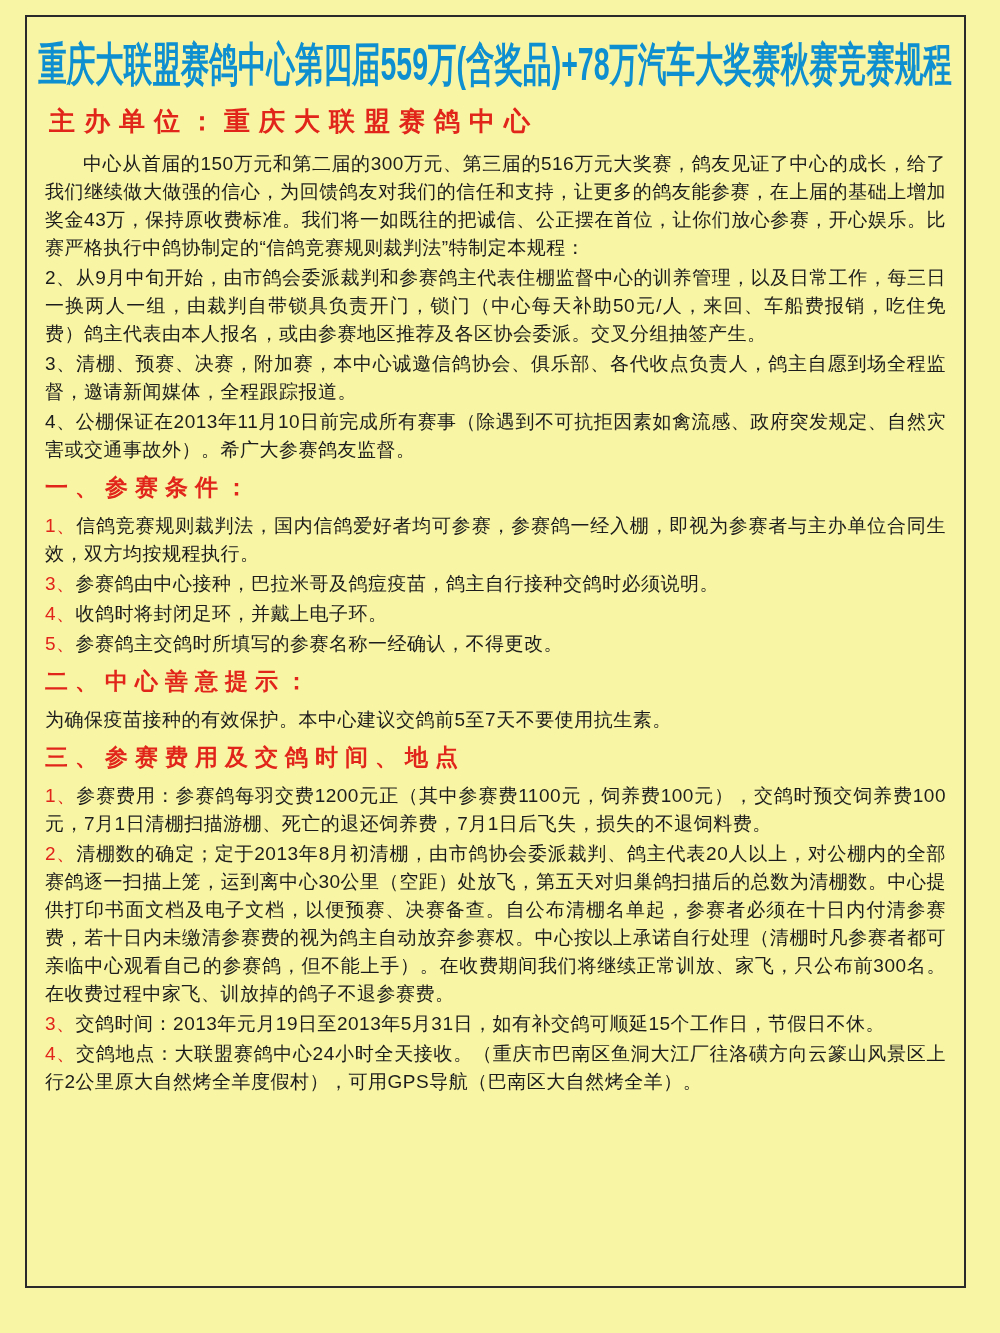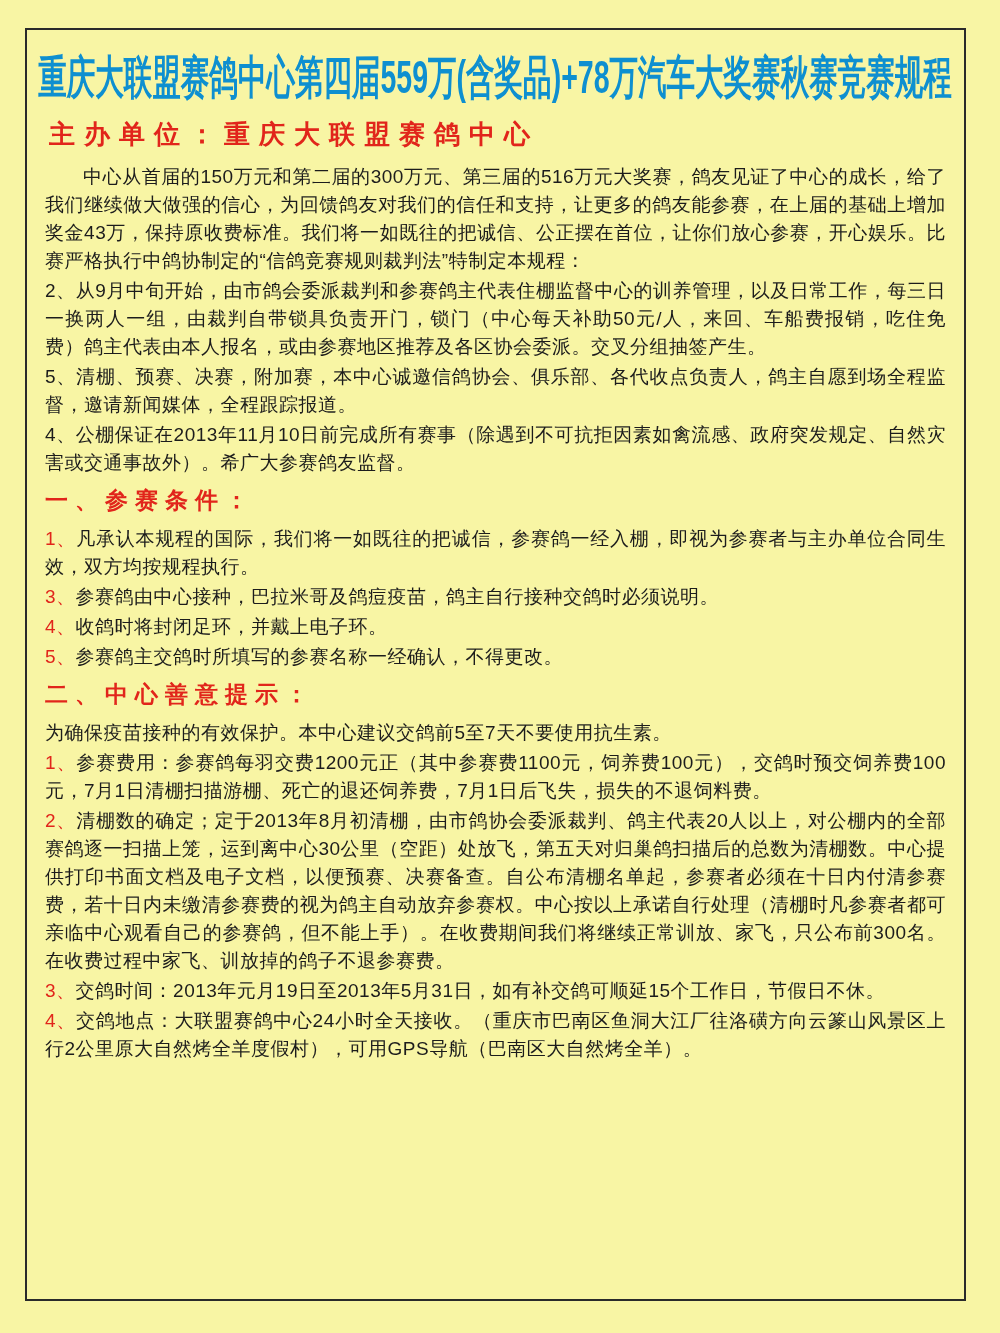--- a/index.html
+++ b/index.html
@@ -12,21 +12,21 @@
   * { box-sizing: border-box; }
   html, body {
     margin: 0; padding: 0;
     width: 1000px; height: 1333px;
     background: var(--background);
     font-family: "Liberation Sans", sans-serif;
     color: var(--text-color);
   }
   .frame {
     position: absolute;
-    left: 25px; top: 28px;
+    left: 25px; top: 15px;
     width: 941px; height: 1273px;
     border: 2px solid var(--border-color);
     overflow: hidden;
     padding: 0 16px 0 14px;
   }
   .doc-title {
     position: relative;
     left: 50%;
     width: max-content;
     margin-top: 22px;
@@ -75,34 +75,35 @@
 
   <div class="org-block">
     <div class="org-line">主办单位：重庆大联盟赛鸽中心</div>
   </div>
 
   <div class="body-text">
 
     <p class="indent">中心从首届的150万元和第二届的300万元、第三届的516万元大奖赛，鸽友见证了中心的成长，给了我们继续做大做强的信心，为回馈鸽友对我们的信任和支持，让更多的鸽友能参赛，在上届的基础上增加奖金43万，保持原收费标准。我们将一如既往的把诚信、公正摆在首位，让你们放心参赛，开心娱乐。比赛严格执行中鸽协制定的“信鸽竞赛规则裁判法”特制定本规程：</p>
 
     <p>2、从9月中旬开始，由市鸽会委派裁判和参赛鸽主代表住棚监督中心的训养管理，以及日常工作，每三日一换两人一组，由裁判自带锁具负责开门，锁门（中心每天补助50元/人，来回、车船费报销，吃住免费）鸽主代表由本人报名，或由参赛地区推荐及各区协会委派。交叉分组抽签产生。</p>
-    <p>5、清棚、预赛、决赛，附加赛，本中心诚邀信鸽协会、俱乐部、各代收点负责人，鸽主自愿到场全程监督，邀请新闻媒体，全程跟踪报道。</p>
+    <p>3、清棚、预赛、决赛，附加赛，本中心诚邀信鸽协会、俱乐部、各代收点负责人，鸽主自愿到场全程监督，邀请新闻媒体，全程跟踪报道。</p>
     <p>4、公棚保证在2013年11月10日前完成所有赛事（除遇到不可抗拒因素如禽流感、政府突发规定、自然灾害或交通事故外）。希广大参赛鸽友监督。</p>
 
     <div class="sec-heading">一、参赛条件：</div>
 
-    <p><span class="num">1、</span><span>凡承认本规程的国际，我们将一如既往的把诚信，参赛鸽一经入棚，即视为参赛者与主办单位合同生效，双方均按规程执行。</span></p>
+    <p><span class="num">1、</span><span>信鸽竞赛规则裁判法，国内信鸽爱好者均可参赛，参赛鸽一经入棚，即视为参赛者与主办单位合同生效，双方均按规程执行。</span></p>
     <p><span class="num">3、</span><span>参赛鸽由中心接种，巴拉米哥及鸽痘疫苗，鸽主自行接种交鸽时必须说明。</span></p>
     <p><span class="num">4、</span><span>收鸽时将封闭足环，并戴上电子环。</span></p>
     <p><span class="num">5、</span><span>参赛鸽主交鸽时所填写的参赛名称一经确认，不得更改。</span></p>
 
     <div class="sec-heading">二、中心善意提示：</div>
 
     <p>为确保疫苗接种的有效保护。本中心建议交鸽前5至7天不要使用抗生素。</p>
 
+    <div class="sec-heading">三、参赛费用及交鸽时间、地点</div>
 
     <p><span class="num">1、</span><span>参赛费用：参赛鸽每羽交费1200元正（其中参赛费1100元，饲养费100元），交鸽时预交饲养费100元，7月1日清棚扫描游棚、死亡的退还饲养费，7月1日后飞失，损失的不退饲料费。</span></p>
     <p><span class="num">2、</span><span>清棚数的确定；定于2013年8月初清棚，由市鸽协会委派裁判、鸽主代表20人以上，对公棚内的全部赛鸽逐一扫描上笼，运到离中心30公里（空距）处放飞，第五天对归巢鸽扫描后的总数为清棚数。中心提供打印书面文档及电子文档，以便预赛、决赛备查。自公布清棚名单起，参赛者必须在十日内付清参赛费，若十日内未缴清参赛费的视为鸽主自动放弃参赛权。中心按以上承诺自行处理（清棚时凡参赛者都可亲临中心观看自己的参赛鸽，但不能上手）。在收费期间我们将继续正常训放、家飞，只公布前300名。在收费过程中家飞、训放掉的鸽子不退参赛费。</span></p>
     <p><span class="num">3、</span><span>交鸽时间：2013年元月19日至2013年5月31日，如有补交鸽可顺延15个工作日，节假日不休。</span></p>
     <p><span class="num">4、</span><span>交鸽地点：大联盟赛鸽中心24小时全天接收。（重庆市巴南区鱼洞大江厂往洛磺方向云篆山风景区上行2公里原大自然烤全羊度假村），可用GPS导航（巴南区大自然烤全羊）。</span></p>
 
   </div>
 </div>
 
 </body></html>

